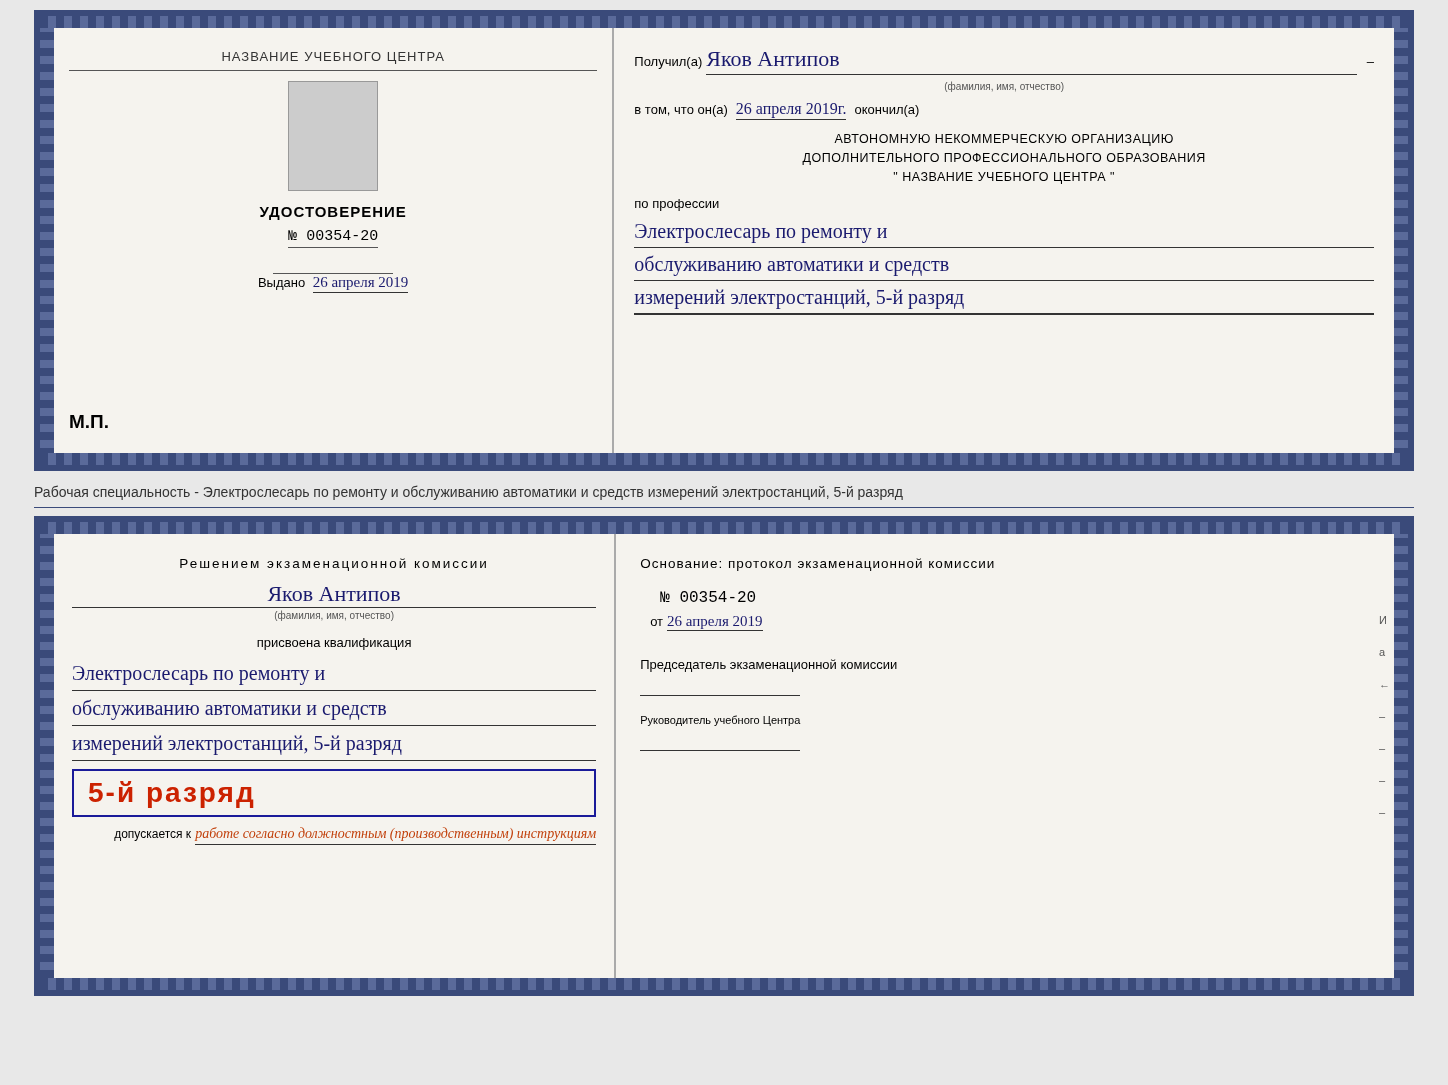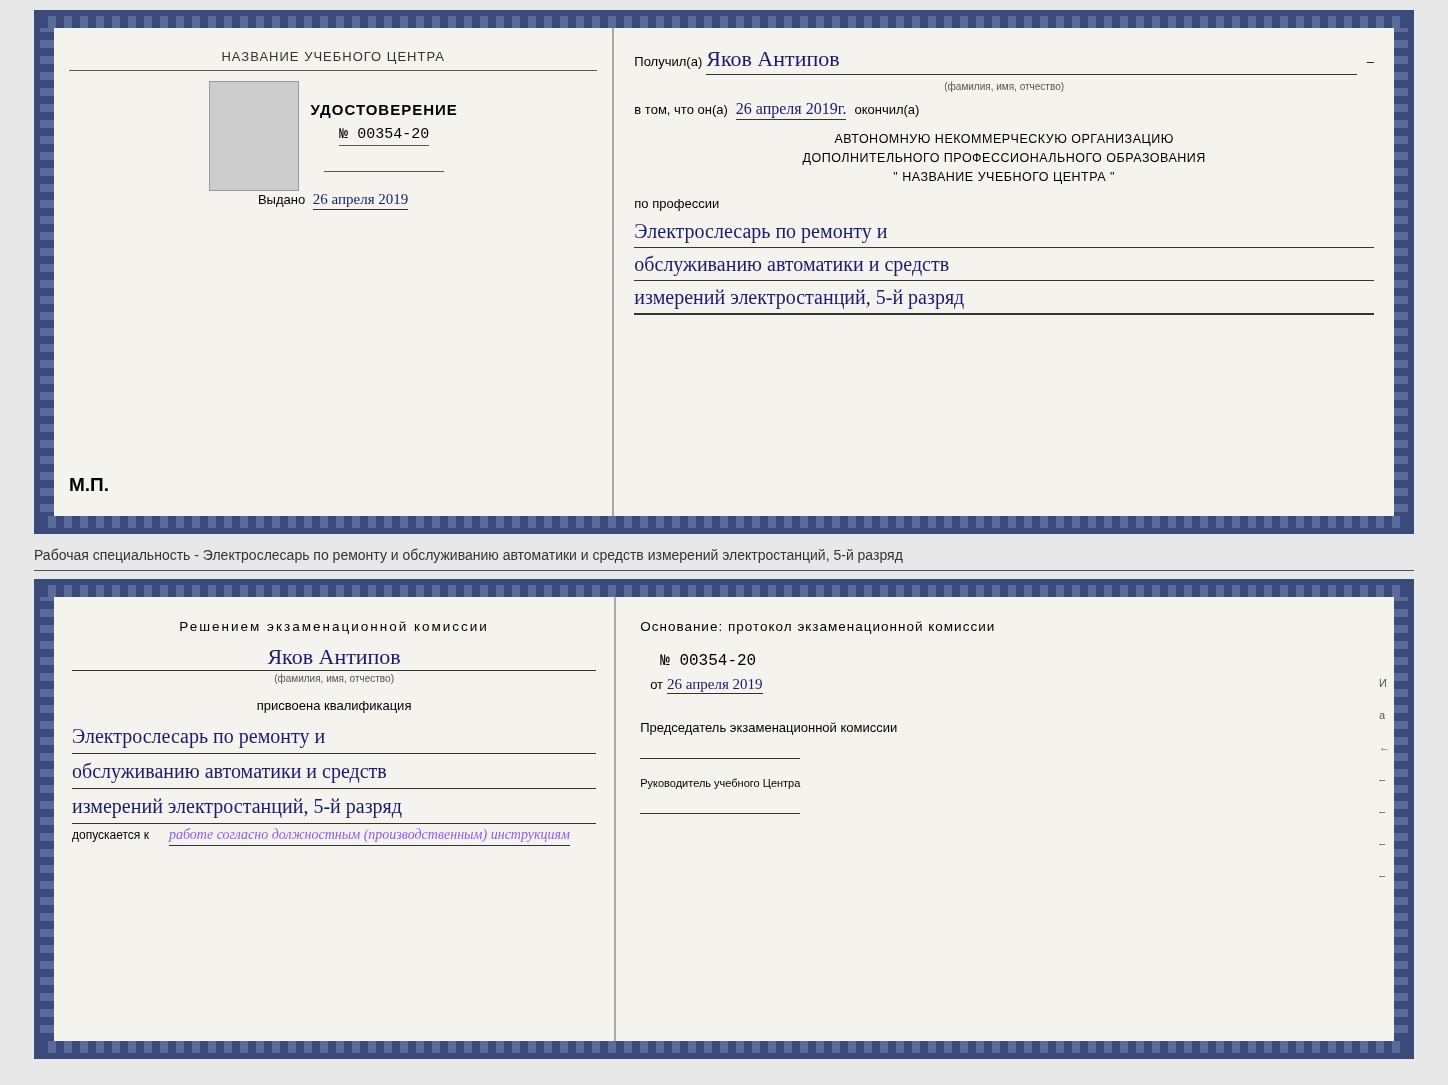--- a/index.html
+++ b/index.html
@@ -20,21 +20,21 @@
       flex-direction: column;
       gap: 8px;
     }
 
     
     .top-doc {
       width: 100%;
       border: 6px solid #3a4a7a;
       background: #f5f3ee;
       display: flex;
-      height: 524px;
+      height: 461px;
       position: relative;
     }
 
     .top-doc::before {
       content: '';
       position: absolute;
       top: 0; left: 0; right: 0;
       height: 12px;
       background: repeating-linear-gradient(90deg, #3a4a7a 0px, #3a4a7a 8px, #5a6a9a 8px, #5a6a9a 16px);
     }
@@ -83,20 +83,21 @@
       font-family: Arial, sans-serif;
       line-height: 1.4;
       border-bottom: 1px solid #555;
       padding-bottom: 4px;
       width: 100%;
       text-align: center;
     }
 
     .cert-left-middle {
       display: flex;
+      flex-direction: column;
       gap: 12px;
       align-items: center;
       margin-top: 10px;
     }
 
     .photo-placeholder {
       width: 90px;
       height: 110px;
       background: #ccc;
       border: 1px solid #999;
@@ -340,30 +341,31 @@
       font-size: 28px;
       font-family: 'Arial Black', Arial, sans-serif;
       font-weight: 900;
       letter-spacing: 2px;
     }
 
     .dopuskaetsya-line {
       font-size: 12px;
       font-family: Arial, sans-serif;
       display: flex;
-      gap: 20px;
+      gap: 4px;
       align-items: baseline;
       flex-wrap: wrap;
       line-height: 1.5;
+      justify-content: flex-end;
     }
 
     .handwritten-small {
       font-family: 'Segoe Script', 'Brush Script MT', cursive;
       font-size: 14px;
-      color: #8b5cf6;
+      color: #c2410c;
       font-style: italic;
       border-bottom: 1px solid #333;
     }
 
     
     .osnovaniye-label {
       font-size: 13.5px;
       font-family: Arial, sans-serif;
       letter-spacing: 1px;
       margin-bottom: 18px;
@@ -477,20 +479,21 @@
       <div class="assigned-sublabel">(фамилия, имя, отчество)</div>
 
       <div class="prisvoyena-label">присвоена квалификация</div>
 
       <div class="qualification-handwritten">
         <div class="qualification-line">Электрослесарь по ремонту и</div>
         <div class="qualification-line">обслуживанию автоматики и средств</div>
         <div class="qualification-line">измерений электростанций, 5-й разряд</div>
       </div>
 
+      <div class="rank-badge">5-й разряд</div>
 
       <div class="dopuskaetsya-line">
         <span>допускается к</span>
         <span class="handwritten-small">работе согласно должностным (производственным) инструкциям</span>
       </div>
     </div>
 
     <div class="bottom-right-panel">
       <div class="osnovaniye-label">Основание: протокол экзаменационной комиссии</div>
 

